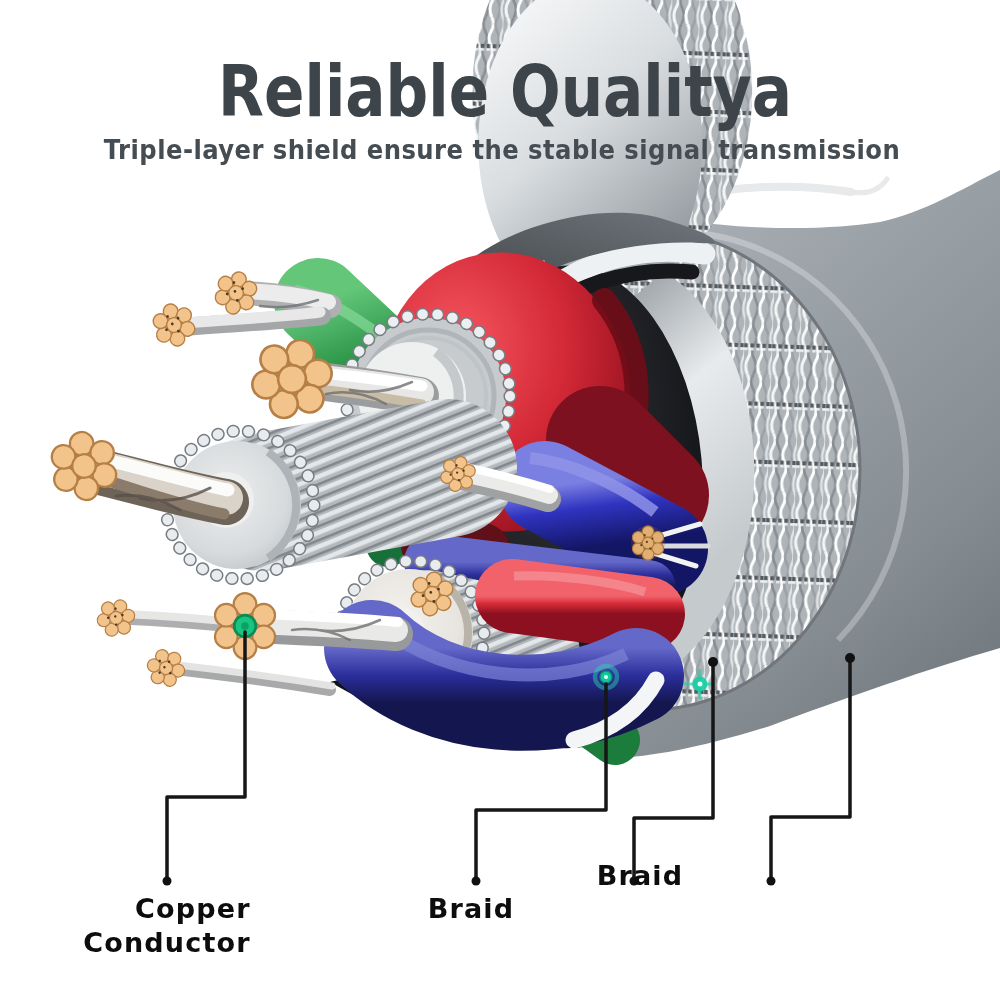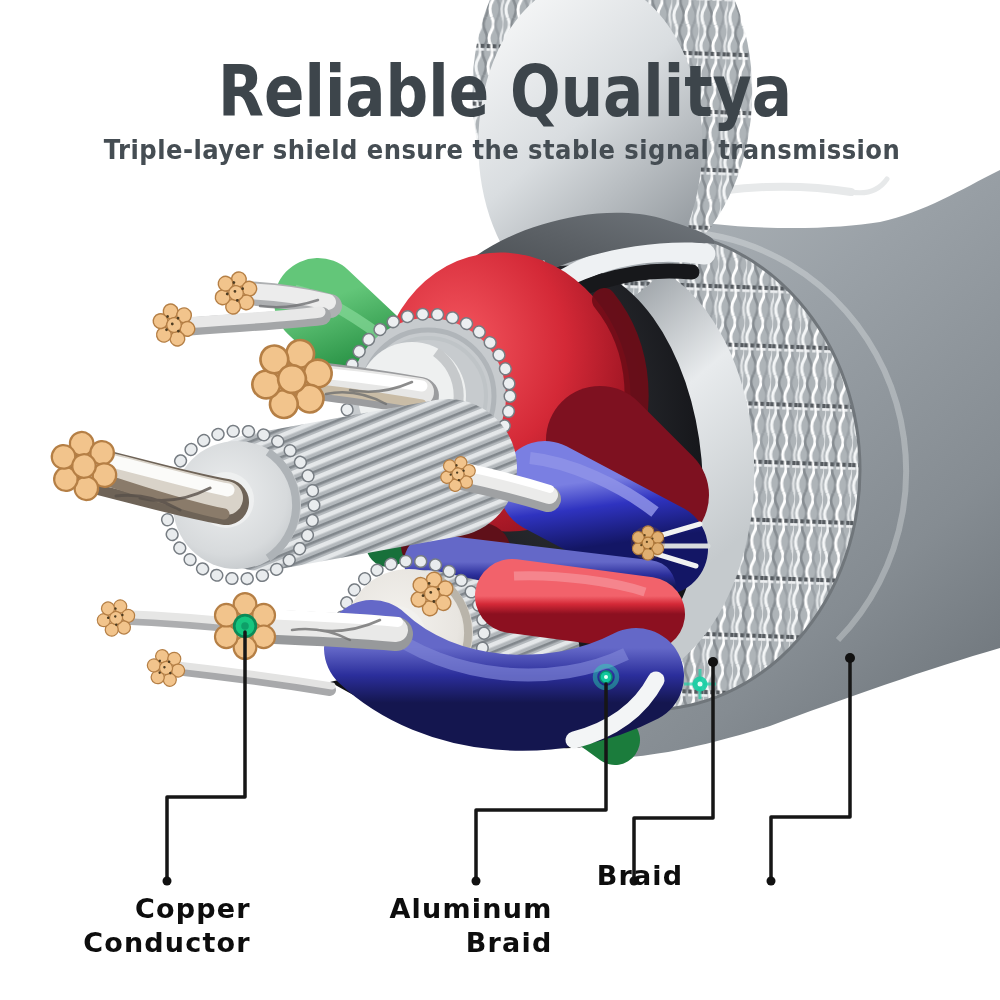--- a/index.html
+++ b/index.html
@@ -326,20 +326,19 @@
 </svg>
 
 <div class="title">Reliable Qualitya</div>
 <div class="subtitle">Triple-layer shield ensure the stable signal transmission</div>
 
 <div class="label" id="lab-copper">
   <div>Copper</div>
   <div>Conductor</div>
 </div>
 <div class="label" id="lab-aluminum">
-  <div>Aluminum</div>
   <div>Braid</div>
 </div>
 <div class="label" id="lab-braid">
   <div>Braid</div>
 </div>
 
 </div>
 
 </body></html>

